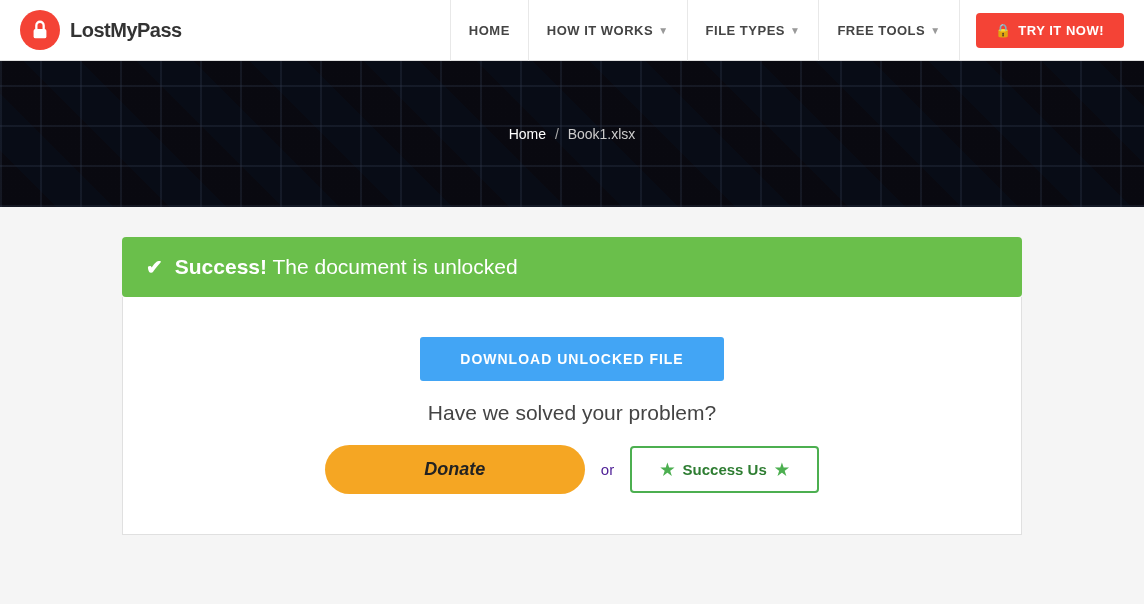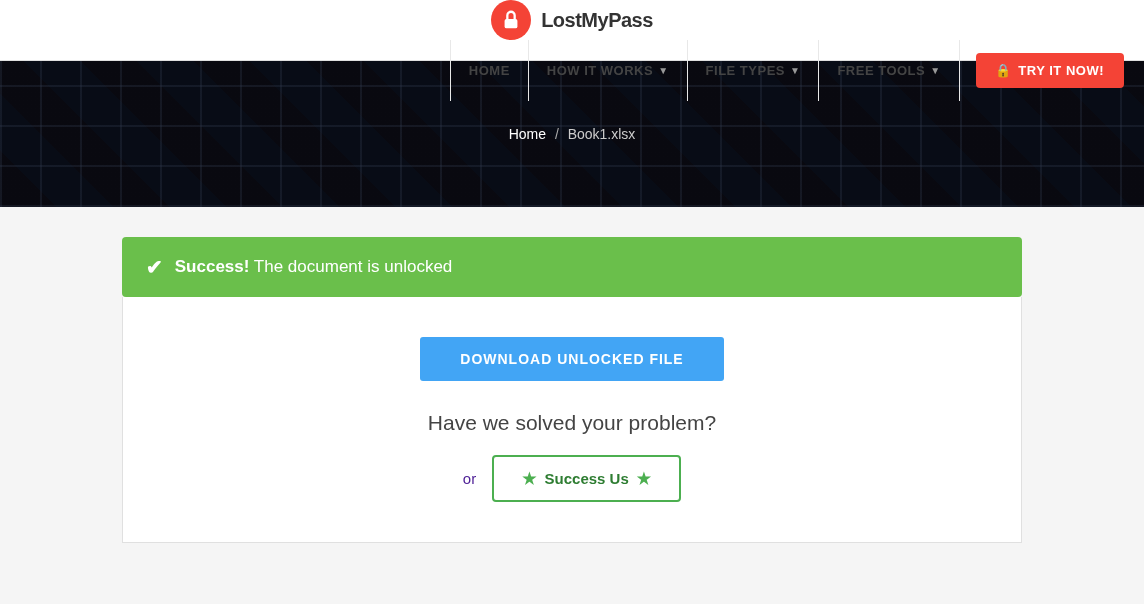--- a/index.html
+++ b/index.html
@@ -8,21 +8,20 @@
     
     .navbar {
       background: #fff;
       display: flex;
       align-items: center;
       height: 61px;
       border-bottom: 1px solid #e0e0e0;
       padding: 0 20px;
       position: relative;
       z-index: 10;
-      flex-direction: column;
     }
     .navbar-brand {
       display: flex;
       align-items: center;
       gap: 10px;
       text-decoration: none;
     }
     .brand-icon {
       width: 40px;
       height: 40px;
@@ -133,36 +132,36 @@
       gap: 12px;
       margin-bottom: 0;
     }
     .success-check {
       color: #fff;
       font-size: 20px;
       font-weight: bold;
     }
     .success-text {
       color: #fff;
-      font-size: 17px;
+      font-size: 21px;
     }
     .success-text strong {
       font-weight: 700;
     }
 
     
     .content-card {
       background: #fff;
       border: 1px solid #e0e0e0;
       border-top: none;
       padding: 40px 20px;
       display: flex;
       flex-direction: column;
       align-items: center;
-      gap: 30px;
+      gap: 20px;
     }
 
     
     .download-btn {
       background: #42a5f5;
       color: #fff;
       border: none;
       padding: 14px 40px;
       font-size: 14px;
       font-weight: 700;
@@ -276,20 +275,21 @@
     </span>
   </div>
 
   <div class="content-card">
 
     <button class="download-btn">DOWNLOAD UNLOCKED FILE</button>
 
     <div class="donate-section">
       <p class="donate-question">Have we solved your problem?</p>
       <div class="donate-row">
+        <button class="donate-btn">Donate</button>
         <span class="or-text">or</span>
         <button class="review-btn">
           <span class="star-icon">★</span>
           <span>Success Us</span>
           <span class="star-icon">★</span>
         </button>
       </div>
     </div>
 
   </div>

